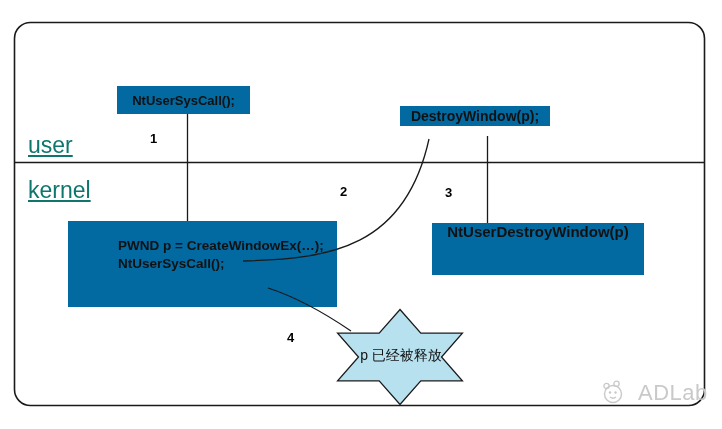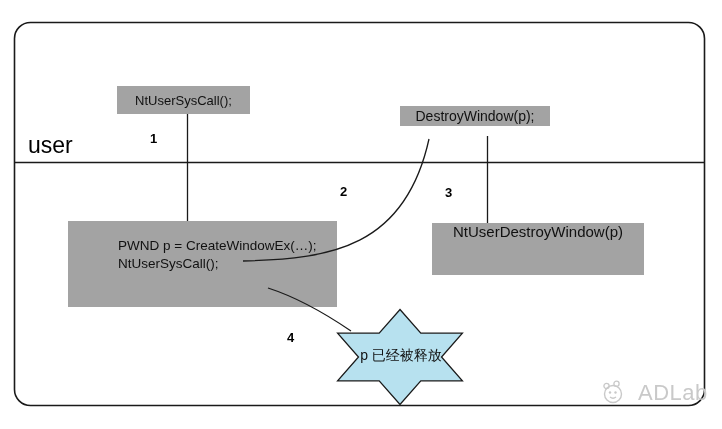--- a/index.html
+++ b/index.html
@@ -17,42 +17,43 @@
   }
   .lines-layer {
     position: absolute;
     left: 0; top: 0;
     width: 722px; height: 429px;
     z-index: 2;
     pointer-events: none;
   }
   .blue-box {
     position: absolute;
-    background: #a3a3a3;
+    background: #0369a1;
     color: #111111;
-    font-weight: normal;
+    font-weight: bold;
     z-index: 1;
     box-sizing: border-box;
   }
   .box-center {
     display: flex;
     align-items: center;
     justify-content: center;
   }
   .box-syscall      { left: 117px; top: 86px;  width: 133px; height: 28px; font-size: 13px; }
   .box-destroy      { left: 400px; top: 106px; width: 150px; height: 20px; font-size: 14px; }
   .box-ntdestroy    { left: 432px; top: 223px; width: 212px; height: 52px; font-size: 15px;
                       align-items: flex-start; }
   .box-create       { left: 68px;  top: 221px; width: 269px; height: 86px; font-size: 13.5px;
                       padding: 16px 0 18px 50px; line-height: 17.5px; }
   .region-label {
     position: absolute;
-    color: #000000;
+    color: #0f766e;
     font-size: 23px;
     z-index: 3;
+    text-decoration: underline;
   }
   .label-user   { left: 28px; top: 132px; }
   .label-kernel { left: 28px; top: 177px; }
   .step-num {
     position: absolute;
     color: #000000;
     font-size: 13px;
     font-weight: bold;
     z-index: 3;
   }
@@ -111,20 +112,21 @@
   <div class="blue-box box-destroy box-center">DestroyWindow(p);</div>
 
   <div class="blue-box box-create">
     <div>PWND p = CreateWindowEx(…);</div>
     <div>NtUserSysCall();</div>
   </div>
 
   <div class="blue-box box-ntdestroy box-center">NtUserDestroyWindow(p)</div>
 
   <div class="region-label label-user">user</div>
+  <div class="region-label label-kernel">kernel</div>
 
   <div class="step-num step-1">1</div>
   <div class="step-num step-2">2</div>
   <div class="step-num step-3">3</div>
   <div class="step-num step-4">4</div>
 
   <div class="star-label">p 已经被释放</div>
 
   <div class="watermark">
     <svg width="26" height="27" viewBox="0 0 26 27">

